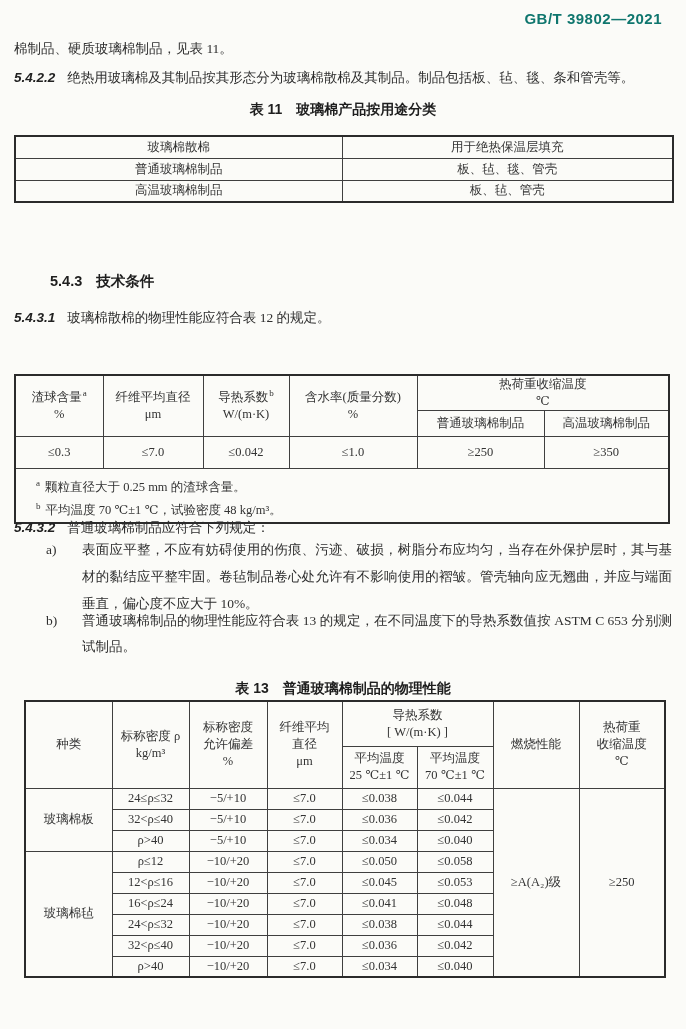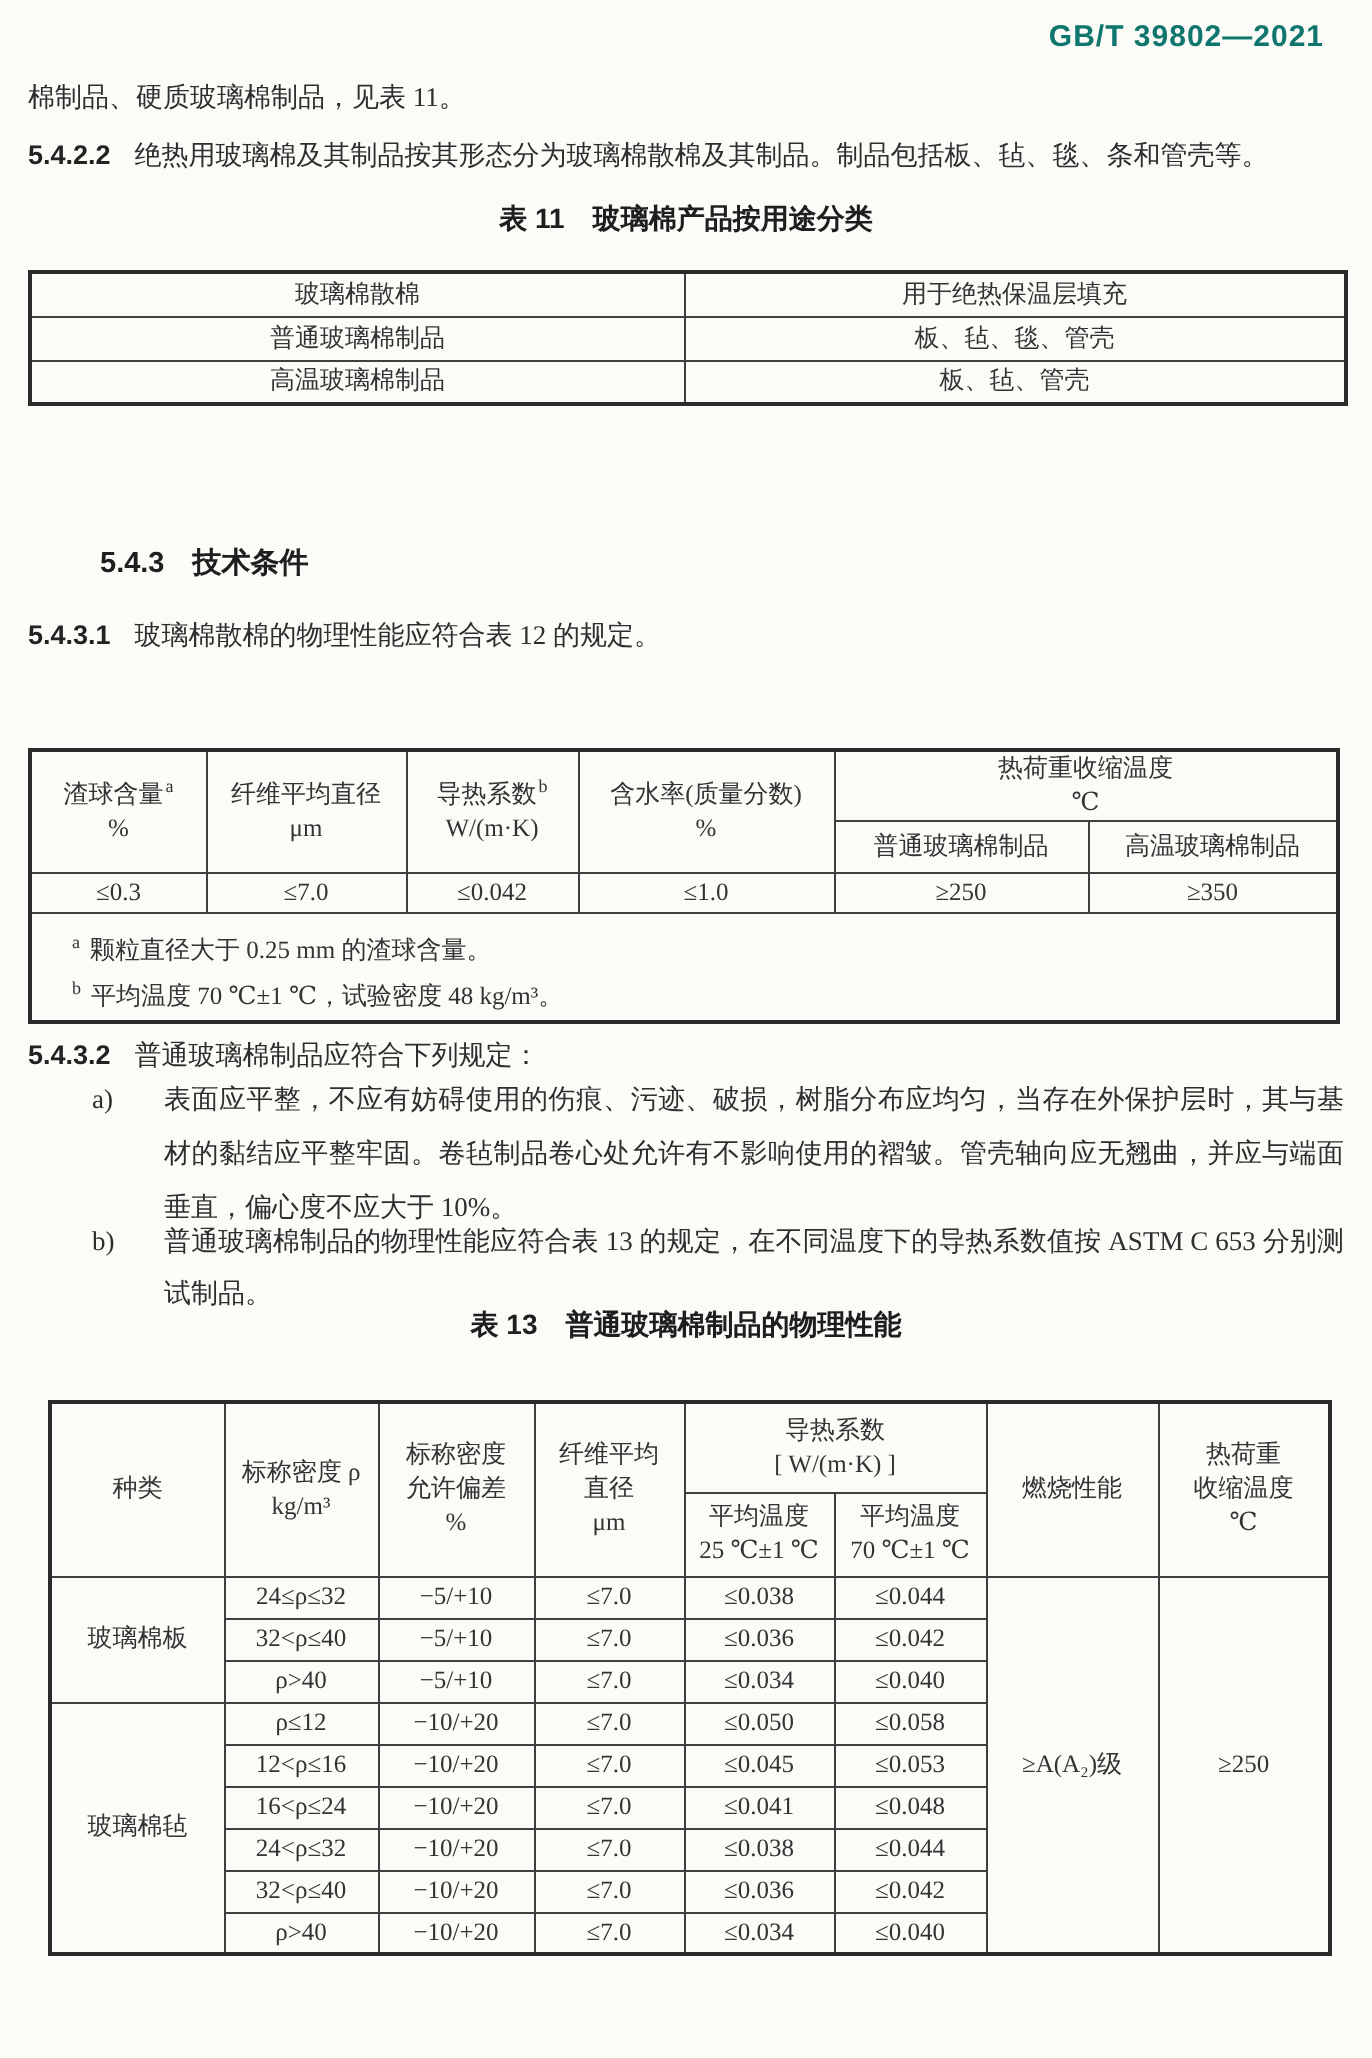--- a/index.html
+++ b/index.html
@@ -10,56 +10,56 @@
   }
   .doc-number {
     position:absolute; top:10px; right:24px;
     font-family:"Liberation Sans","DejaVu Sans",sans-serif;
     font-weight:bold; font-size:15px; letter-spacing:.5px; color:#0f766e;
   }
   .bodyline { position:absolute; left:14px; right:10px; font-size:13.5px; line-height:19px; white-space:nowrap; }
   .intro { top:39px; }
   .clause-num {
     font-family:"Liberation Sans","DejaVu Sans",sans-serif;
-    font-weight:bold; margin-right:12px; color:#222;
+    font-weight:bold; margin-right:12px; color:#222;font-style:italic;
   }
   .c5422 { top:68px; }
   .heading {
     position:absolute; left:14px;
     font-family:"Liberation Sans","DejaVu Sans",sans-serif;
     font-weight:bold; font-size:14.5px; color:#1e1e1e;
   }
   .h543 { top:272px;margin-left:36px; }
   .h543 .sp { margin-right:14px; }
   .c5431 { top:308px; }
   .c5432 { top:518px; }
   .tbl-title {
     position:absolute; left:0; width:100%; text-align:center;
     font-family:"Liberation Sans","DejaVu Sans",sans-serif;
     font-weight:bold; font-size:14px; color:#1e1e1e;
   }
   .t11-title { top:101px; }
   .t12-title { top:341px; }
-  .t13-title { top:654px; }
+  .t13-title { top:680px; }
 
   .list-item { position:absolute; left:46px; right:14px; font-size:13.5px; line-height:27px; }
   .li-a { top:536px; }
   .li-b { top:608px; line-height:26px; }
   .li-marker { position:absolute; left:0; top:0; width:30px; }
   .li-text { display:block; margin-left:36px; text-align:justify; }
 
   table.t { position:absolute; border-collapse:collapse; table-layout:fixed; border:2px solid #2b2b2b; }
   table.t td {
     border:1px solid #3f3f3f; text-align:center; vertical-align:middle;
     padding:0; font-size:12.5px; color:#333; line-height:17px; overflow:hidden;
   }
   .t11 { left:14px; top:135px; width:658px; }
   .t11 tr { height:22px; }
   .t12 { left:14px; top:374px; width:654px; }
-  .t12 .r1 { height:26px; } .t12 .r2 { height:26px; } .t12 .r3 { height:20px; }
+  .t12 .r1 { height:26px; } .t12 .r2 { height:26px; } .t12 .r3 { height:32px; }
   .t12 .notes-row { height:53px; }
   .t12 .notes-cell { text-align:left; vertical-align:top; padding:7px 6px 0 20px; line-height:23px; font-size:12.5px; }
   sup.mk { font-size:9px; line-height:0; margin-left:1px; }
   .note-line sup.mk { margin-right:5px; margin-left:0; }
   .t13 { left:24px; top:700px; width:640px; }
   .t13 td { font-size:12px; line-height:16px; }
   .t13 .h1 { height:45px; } .t13 .h2 { height:42px; }
   .t13 .dr { height:21px; }
 
   .wm { position:absolute; left:487px; top:970px; width:196px; height:56px; }

